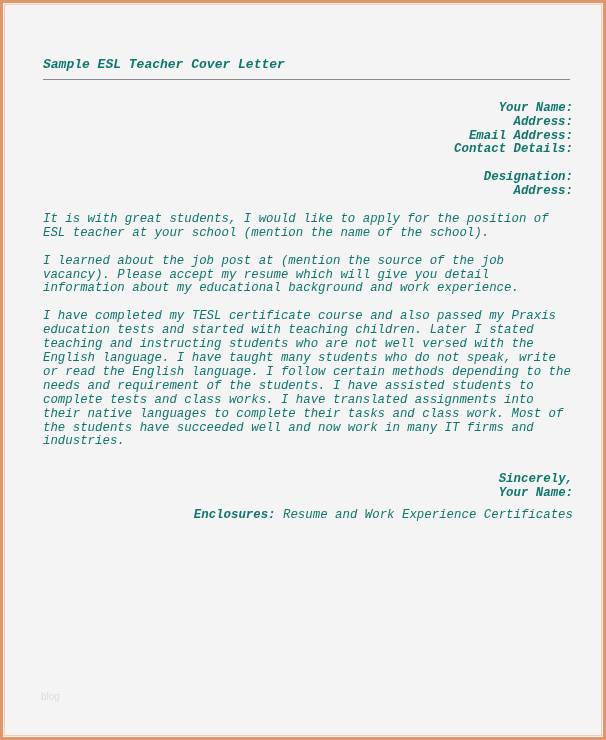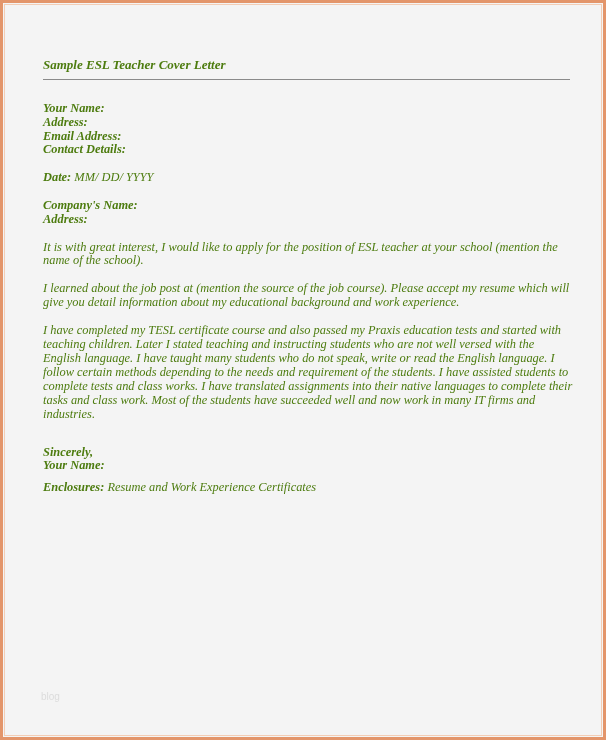--- a/index.html
+++ b/index.html
@@ -22,41 +22,42 @@
       border: 3px solid #e3956a;
       outline: 1px solid #f3cdb5;
       outline-offset: -5px;
       background: #f4f4f4;
     }
     .page {
       position: absolute;
       left: 40px;
       top: 54px;
       width: 530px;
-      font-family: Liberation Serif, serif;
+      font-family: Liberation Mono, monospace;
       font-size: 12.4px;
-      color: #4d7c0f;
+      color: #0f766e;
       font-style: italic;
     }
     .title {
       font-weight: bold;
       font-size: 13px;
       line-height: 16px;
       margin: 0;
     }
     .rule {
       margin-top: 6px;
       width: 527px;
       height: 0;
       border-top: 1px solid #8a8a8a;
       box-shadow: 0 -3px 0 -2px #dcdcdc;
     }
     .block {
       margin-top: 19px;
       line-height: 13.8px;
+      text-align: right;
     }
     .label {
       font-weight: bold;
       display: block;
     }
     .inline-label {
       font-weight: bold;
     }
     .value {
       font-weight: normal;
@@ -87,32 +88,28 @@
     <p class="title">Sample ESL Teacher Cover Letter</p>
     <div class="rule"></div>
 
     <div class="block" style="margin-top:22px;">
       <span class="label">Your Name:</span>
       <span class="label">Address:</span>
       <span class="label">Email Address:</span>
       <span class="label">Contact Details:</span>
     </div>
 
-    <div class="block" style="margin-top:14px;">
-      <span class="inline-label">Date:</span>
-      <span class="value">MM/ DD/ YYYY</span>
-    </div>
 
     <div class="block" style="margin-top:14px;">
-      <span class="label">Company's Name:</span>
+      <span class="label">Designation:</span>
       <span class="label">Address:</span>
     </div>
 
-    <p class="para gap-14">It is with great interest, I would like to apply for the position of ESL teacher at your school (mention the name of the school).</p>
-    <p class="para gap-14">I learned about the job post at (mention the source of the job course). Please accept my resume which will give you detail information about my educational background and work experience.</p>
+    <p class="para gap-14">It is with great students, I would like to apply for the position of ESL teacher at your school (mention the name of the school).</p>
+    <p class="para gap-14">I learned about the job post at (mention the source of the job vacancy). Please accept my resume which will give you detail information about my educational background and work experience.</p>
     <p class="para gap-14">I have completed my TESL certificate course and also passed my Praxis education tests and started with teaching children. Later I stated teaching and instructing students who are not well versed with the English language. I have taught many students who do not speak, write or read the English language. I follow certain methods depending to the needs and requirement of the students. I have assisted students to complete tests and class works. I have translated assignments into their native languages to complete their tasks and class work. Most of the students have succeeded well and now work in many IT firms and industries.</p>
 
     <div class="block" style="margin-top:24px;">
       <span class="label">Sincerely,</span>
       <span class="label">Your Name:</span>
     </div>
 
     <div class="block" style="margin-top:8px;">
       <span class="inline-label">Enclosures:</span>
       <span class="value">Resume and Work Experience Certificates</span>

